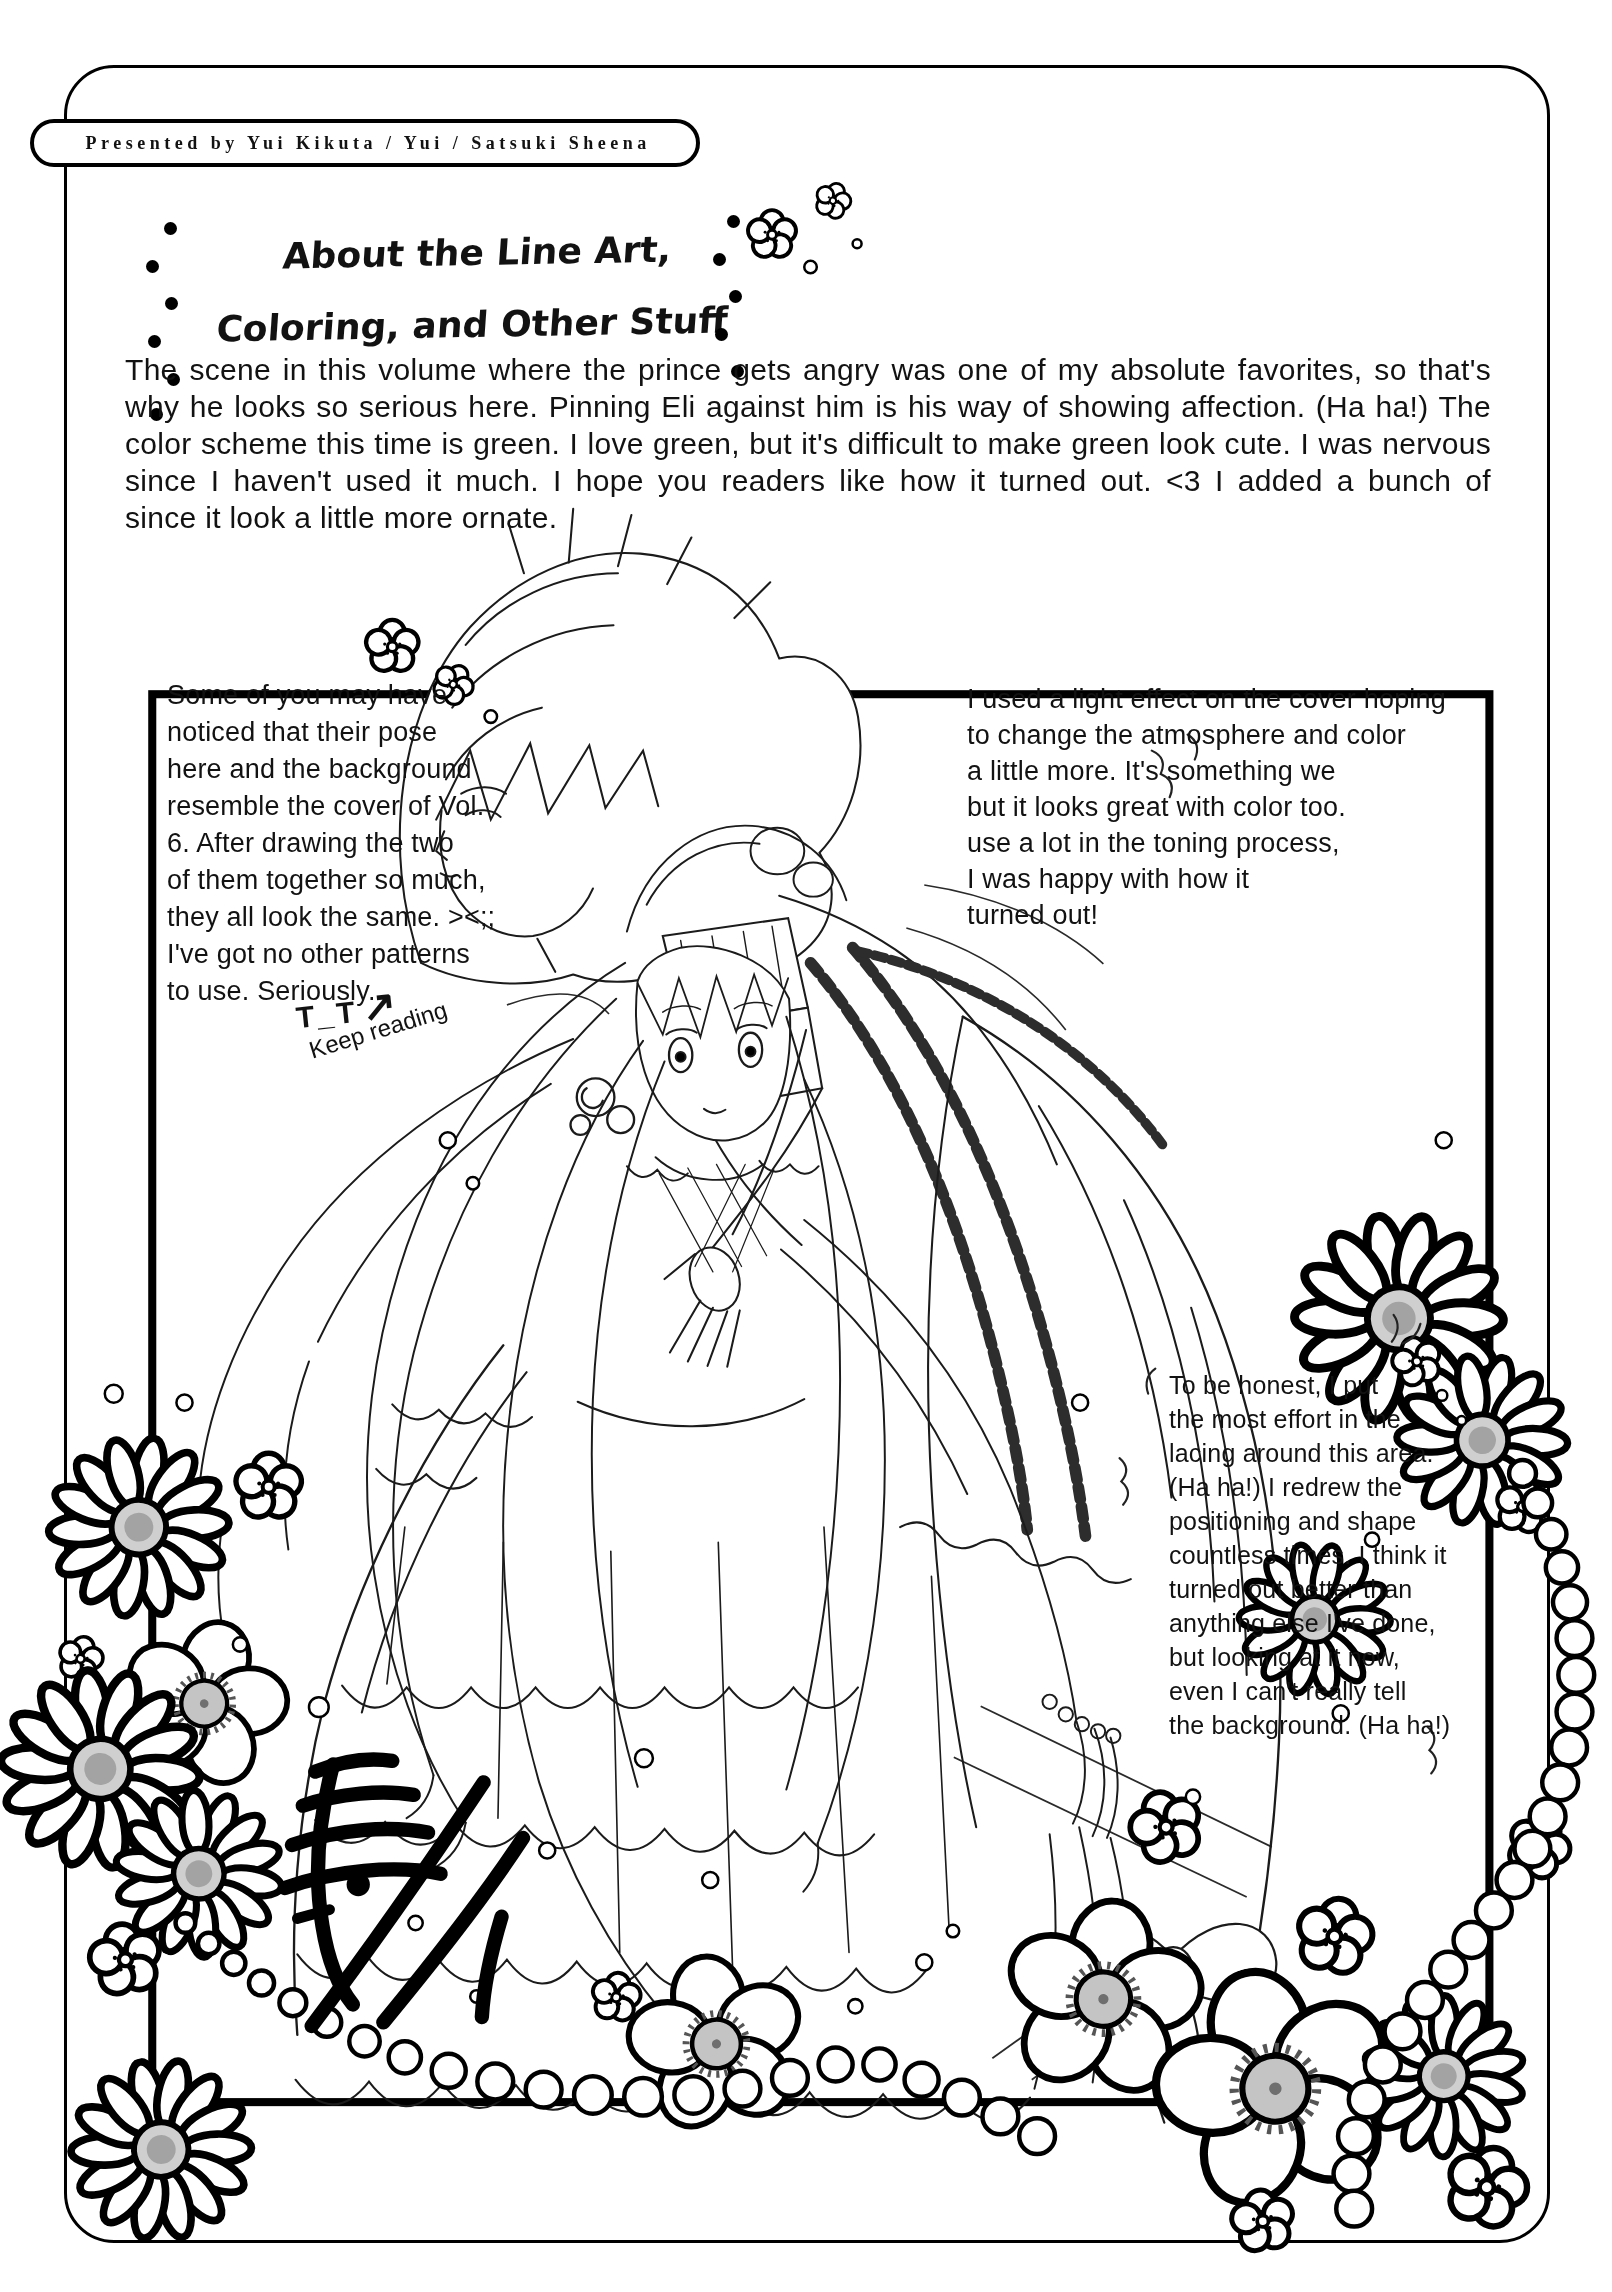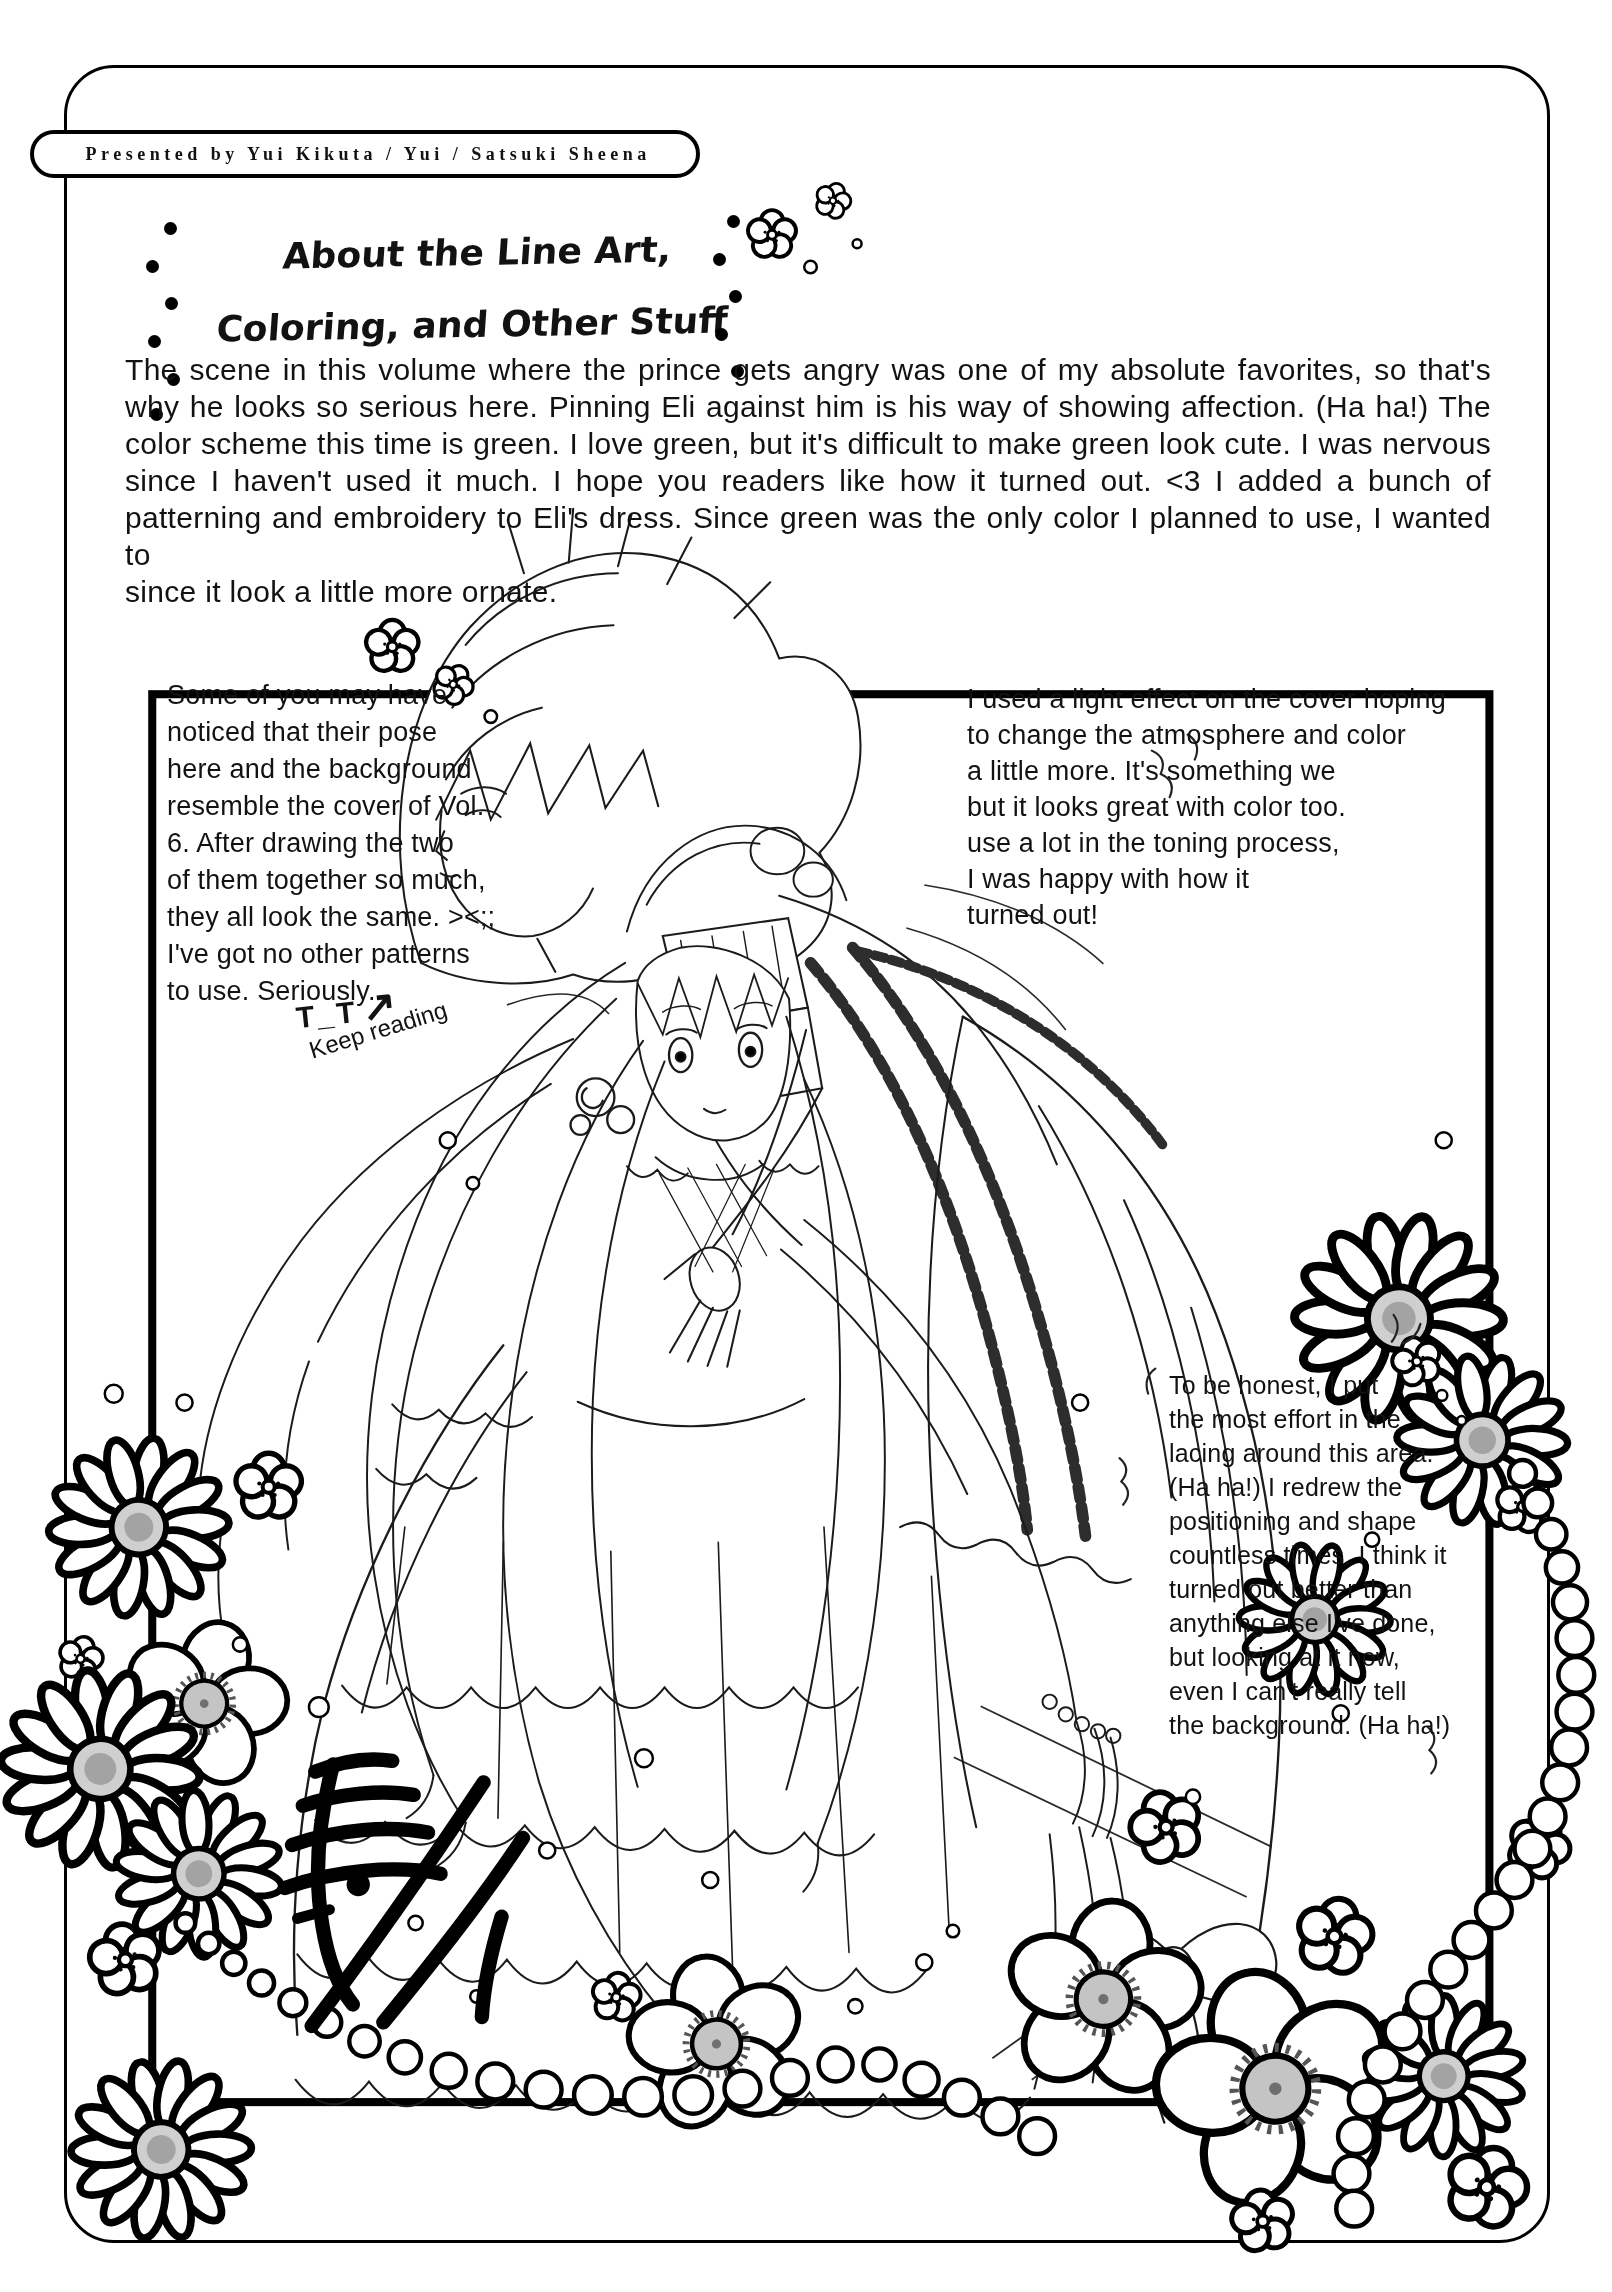--- a/index.html
+++ b/index.html
@@ -9,21 +9,21 @@
     font-family:"Liberation Sans",sans-serif;
   }
   .abs{position:absolute;}
   
   .page-border{
     left:64px;top:65px;width:1480px;height:2172px;
     border:3.1px solid #000;border-radius:50px;
   }
   
   .credit-pill{
-    left:29.6px;top:130px;width:670px;height:48px;box-sizing:border-box;
+    left:29.6px;top:119px;width:670px;height:48px;box-sizing:border-box;
     background:#fff;border:4.5px solid #000;border-radius:29px;
     display:flex;align-items:center;padding-left:52px;z-index:6;
     font-family:"Liberation Serif","DejaVu Serif",serif;
     font-weight:bold;font-size:18px;letter-spacing:4.5px;white-space:nowrap;
   }
   
   .title-wrap{
     left:215px;top:217px;width:519px;text-align:center;z-index:5;
     font-family:"DejaVu Sans",sans-serif;font-weight:bold;
     font-size:36px;line-height:72px;transform:skewX(-5deg) rotate(-1deg);
@@ -78,21 +78,20 @@
   <div class="abs dot" style="left:729px;top:290px"></div>
   <div class="abs dot" style="left:715px;top:328px"></div>
   <div class="abs dot" style="left:731px;top:365px"></div>
 </div>
 
 <div class="abs intro">
   <div class="jl">The scene in this volume where the prince gets angry was one of my absolute favorites, so that's</div>
   <div class="jl">why he looks so serious here. Pinning Eli against him is his way of showing affection. (Ha ha!) The</div>
   <div class="jl">color scheme this time is green. I love green, but it's difficult to make green look cute. I was nervous</div>
   <div class="jl">since I haven't used it much. I hope you readers like how it turned out. &lt;3 I added a bunch of</div>
-  <div class="jl">patterning and embroidery to Eli's dress. Since green was the only color I planned to use, I wanted to</div>
   <div>since it look a little more ornate.</div>
 </div>
 
 <div class="abs note note-left">
   <div>Some of you may have</div>
   <div>noticed that their pose</div>
   <div>here and the background</div>
   <div>resemble the cover of Vol.</div>
   <div>6. After drawing the two</div>
   <div>of them together so much,</div>

